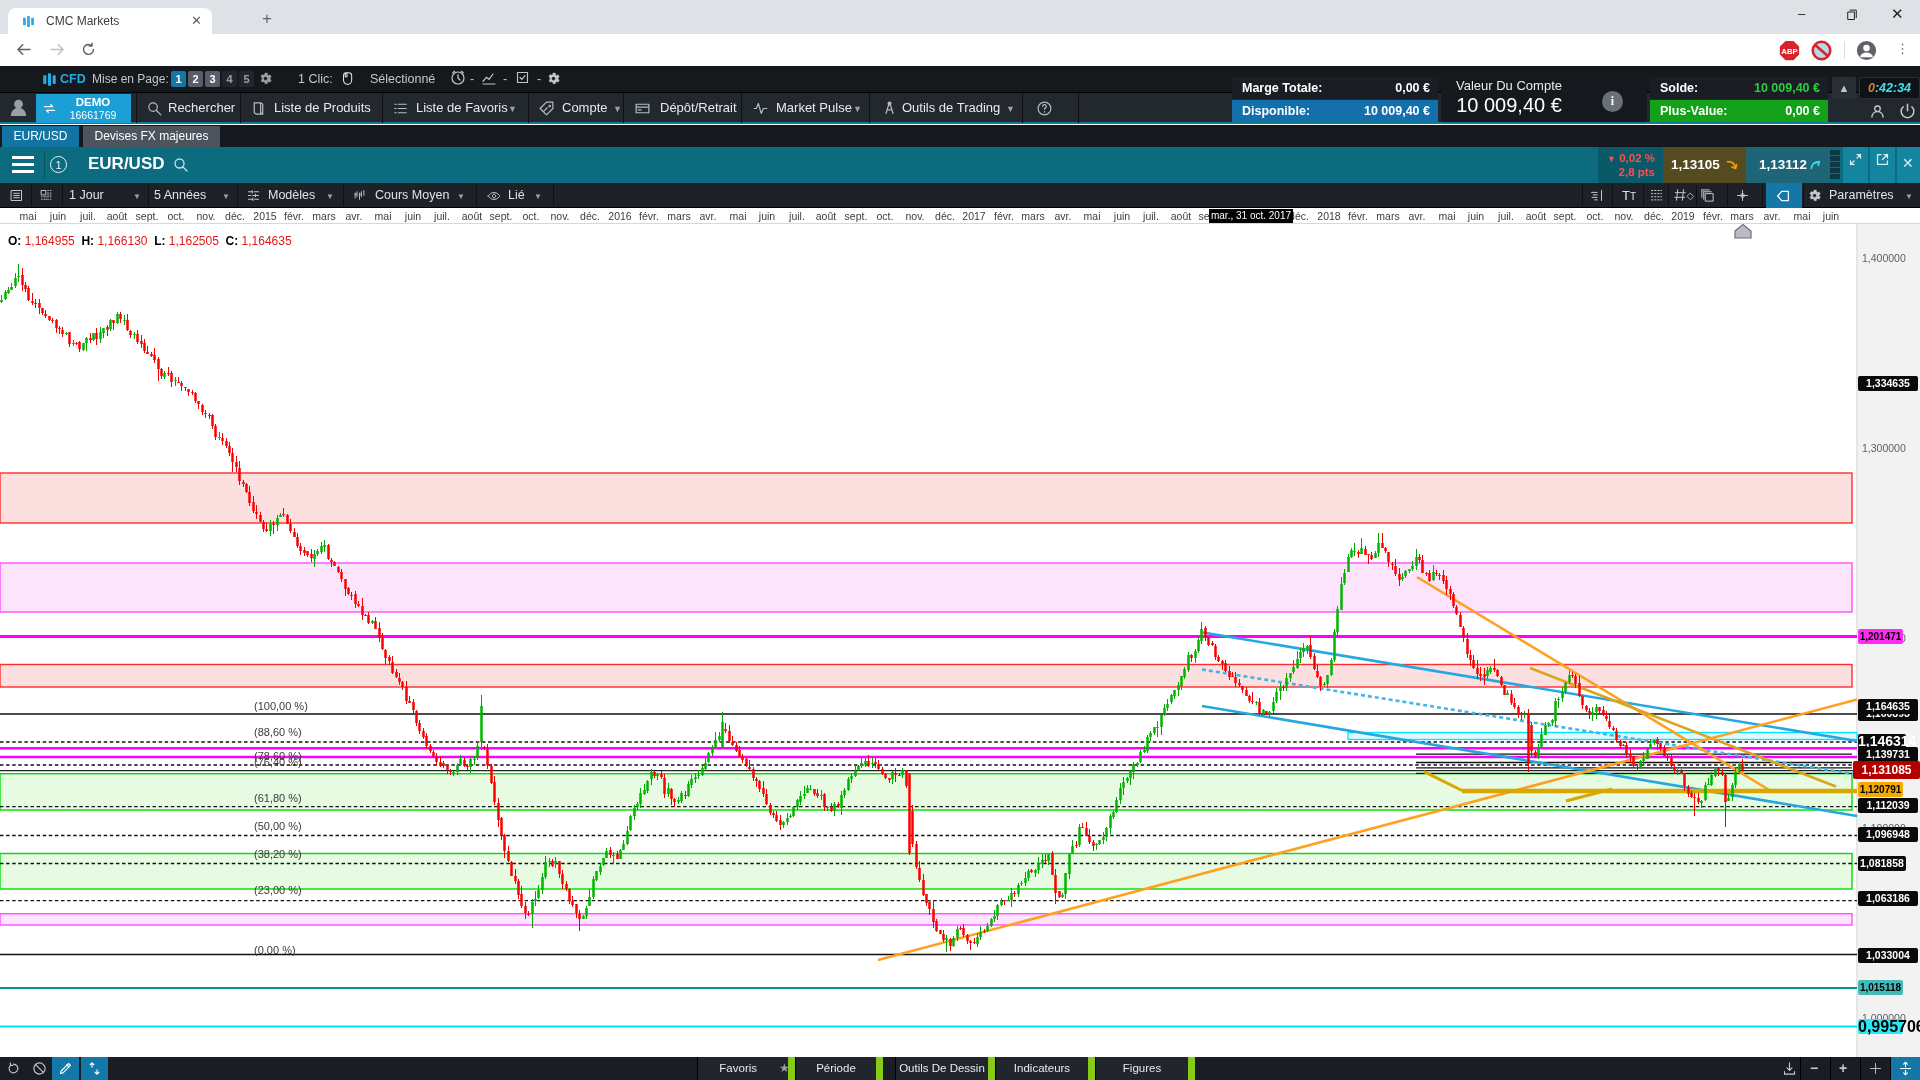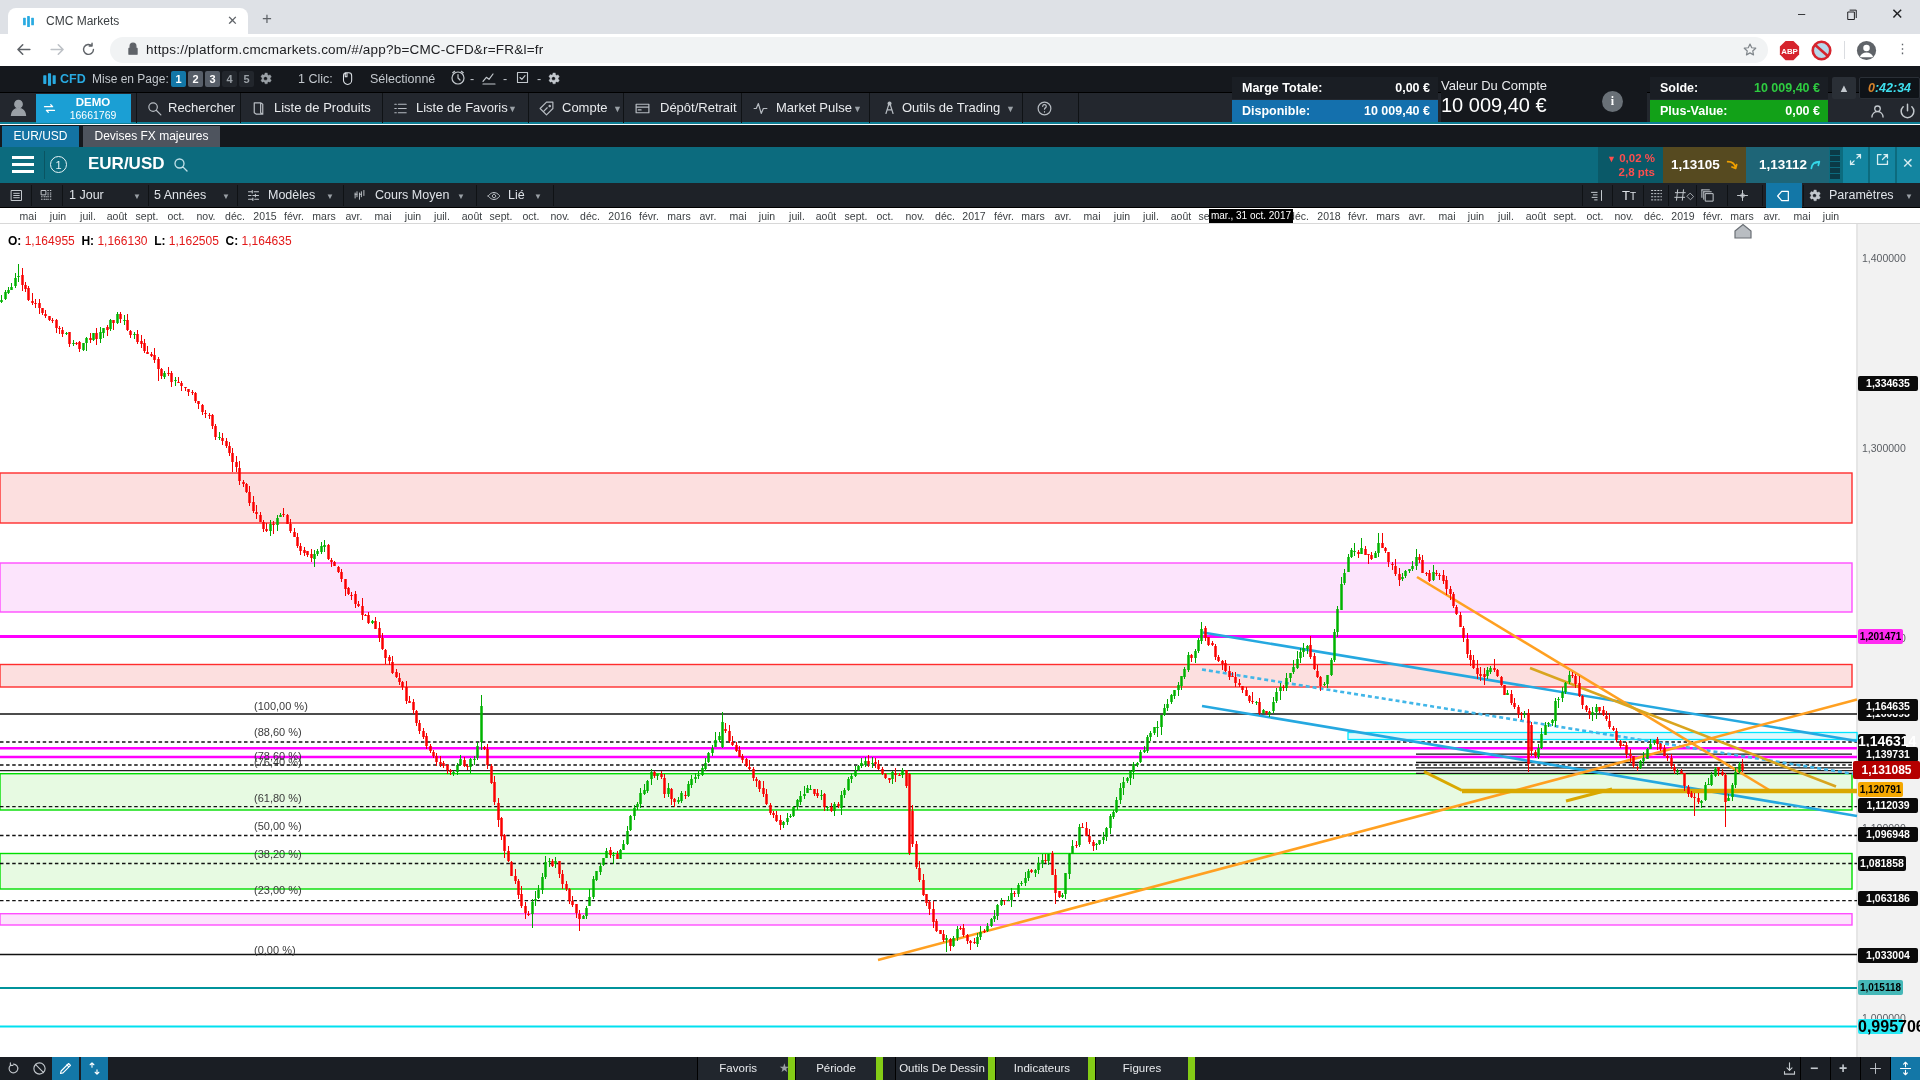--- a/index.html
+++ b/index.html
@@ -1,19 +1,19 @@
 <!DOCTYPE html>
 <html><head><meta charset="utf-8"><title>CMC Markets</title><style>
 *{margin:0;padding:0;box-sizing:border-box}
 html,body{width:1920px;height:1080px;overflow:hidden;font-family:"Liberation Sans",sans-serif}
 .abs{position:absolute}
 #page{position:relative;width:1920px;height:1080px;background:#fff}
 
 #tabstrip{position:absolute;left:0;top:0;width:1920px;height:34px;background:#dee1e6}
-#tab{position:absolute;left:8px;top:8px;width:240px;height:26px;background:#fff;border-radius:8px 8px 0 0}
+#tab{position:absolute;left:8px;top:8px;width:204px;height:26px;background:#fff;border-radius:8px 8px 0 0}
 #tab .title{position:absolute;left:38px;top:6px;font-size:12px;color:#3c4043}
 #tab .close{position:absolute;right:10px;top:5px;font-size:13px;color:#5f6368}
 #newtab{position:absolute;left:262px;top:9px;font-size:17px;color:#5f6368}
 .winbtn{position:absolute;top:2px;font-size:13px;color:#202124}
 #urlrow{position:absolute;left:0;top:34px;width:1920px;height:32px;background:#fff}
 #urlpill{position:absolute;left:110px;top:3px;width:1658px;height:26px;background:#f1f3f4;border-radius:13px}
 #urltext{position:absolute;left:36px;top:5px;font-size:13.5px;color:#202124;letter-spacing:.2px}
 
 #tb1{position:absolute;left:0;top:66px;width:1920px;height:27px;background:#15181d;border-bottom:1px solid #000}
 #tb1 .t{position:absolute;top:6px;font-size:12.5px;color:#c3c8cd}
@@ -76,29 +76,20 @@
     <div id="urlrow">
       <svg class="abs" style="left:14px;top:6px" width="19" height="19" viewBox="0 0 24 24">
         <path d="M20 12H5M11 18l-6-6 6-6" stroke="#5f6368" stroke-width="2" fill="none" stroke-linecap="round" stroke-linejoin="round"></path>
       </svg>
       <svg class="abs" style="left:48px;top:6px" width="19" height="19" viewBox="0 0 24 24">
         <path d="M4 12h15M13 18l6-6-6-6" stroke="#bdc1c6" stroke-width="2" fill="none" stroke-linecap="round" stroke-linejoin="round"></path>
       </svg>
       <svg class="abs" style="left:80px;top:7px" width="17" height="17" viewBox="0 0 24 24">
         <path d="M19 12a7 7 0 1 1-2-5M17 3v4h-4" stroke="#5f6368" stroke-width="2" fill="none" stroke-linecap="round" stroke-linejoin="round"></path>
       </svg>
-      <div id="urlpill">
-        <svg class="abs" style="left:16px;top:5px" width="14" height="14" viewBox="0 0 24 24">
-          <path d="M7 11V7a5 5 0 0 1 10 0v4M5 11h14v10H5z" stroke="#5f6368" stroke-width="2" fill="#5f6368" stroke-linecap="round" stroke-linejoin="round"></path>
-        </svg>
-        <div id="urltext">https://platform.cmcmarkets.com/#/app?b=CMC-CFD&amp;r=FR&amp;l=fr</div>
-        <svg class="abs" style="left:1632px;top:5px" width="16" height="16" viewBox="0 0 24 24">
-          <path d="M12 3l2.6 5.6 6 .7-4.5 4.1 1.2 5.9-5.3-3-5.3 3 1.2-5.9L3.4 9.3l6-.7z" stroke="#80868b" stroke-width="1.8" fill="none" stroke-linecap="round" stroke-linejoin="round"></path>
-        </svg>
-      </div>
       <svg class="abs" style="left:1779px;top:6px" width="21" height="21" viewBox="0 0 24 24">
         <polygon points="7.5,1 16.5,1 23,7.5 23,16.5 16.5,23 7.5,23 1,16.5 1,7.5" fill="#d6242d"></polygon>
         <text x="12" y="16" font-size="9" font-weight="bold" fill="#fff" text-anchor="middle" font-family="Liberation Sans">ABP</text>
       </svg>
       <svg class="abs" style="left:1811px;top:6px" width="21" height="21" viewBox="0 0 24 24">
         <circle cx="12" cy="12" r="10" fill="#b8d8ea" stroke="#d6242d" stroke-width="3"></circle>
         <line x1="4.5" y1="5.5" x2="19.5" y2="18.5" stroke="#d6242d" stroke-width="3"></line>
       </svg>
       <div class="abs" style="left:1844px;top:7px;width:1px;height:18px;background:#dadce0"></div>
       <svg class="abs" style="left:1855px;top:5px" width="23" height="23" viewBox="0 0 24 24">
@@ -206,21 +197,21 @@
     <div id="acct">
       <div class="arow" style="left:0;top:2px;width:206px">
         <span class="l">Marge Totale:</span>
         <span class="r">0,00 €</span>
       </div>
       <div class="arow" style="left:0;top:25px;width:206px;background:#1470ad">
         <span class="l">Disponible:</span>
         <span class="r">10 009,40 €</span>
       </div>
       <div class="abs" style="left:209px;top:0;width:206px;height:47px;background:#15181d"></div>
-      <div class="abs" style="left:209px;top:0;width:150px;height:47px;color:#e8eaed;text-align:left">
+      <div class="abs" style="left:202px;top:0;width:150px;height:47px;color:#e8eaed;text-align:center">
         <div style="font-size:13px;margin-top:3px">Valeur Du Compte</div>
         <div style="font-size:20px;color:#fff;margin-top:1px">10 009,40 €</div>
       </div>
       <div class="abs" style="left:370px;top:16px;width:21px;height:21px;border-radius:11px;background:#697077;color:#fff;font-size:12px;font-weight:bold;text-align:center;line-height:21px;font-family:'Liberation Serif',serif">i</div>
       <div class="arow" style="left:418px;top:2px;width:178px">
         <span class="l">Solde:</span>
         <span class="r" style="color:#2ecc40">10 009,40 €</span>
       </div>
       <div class="arow" style="left:418px;top:25px;width:178px;background:#12a118">
         <span class="l">Plus-Value:</span>

